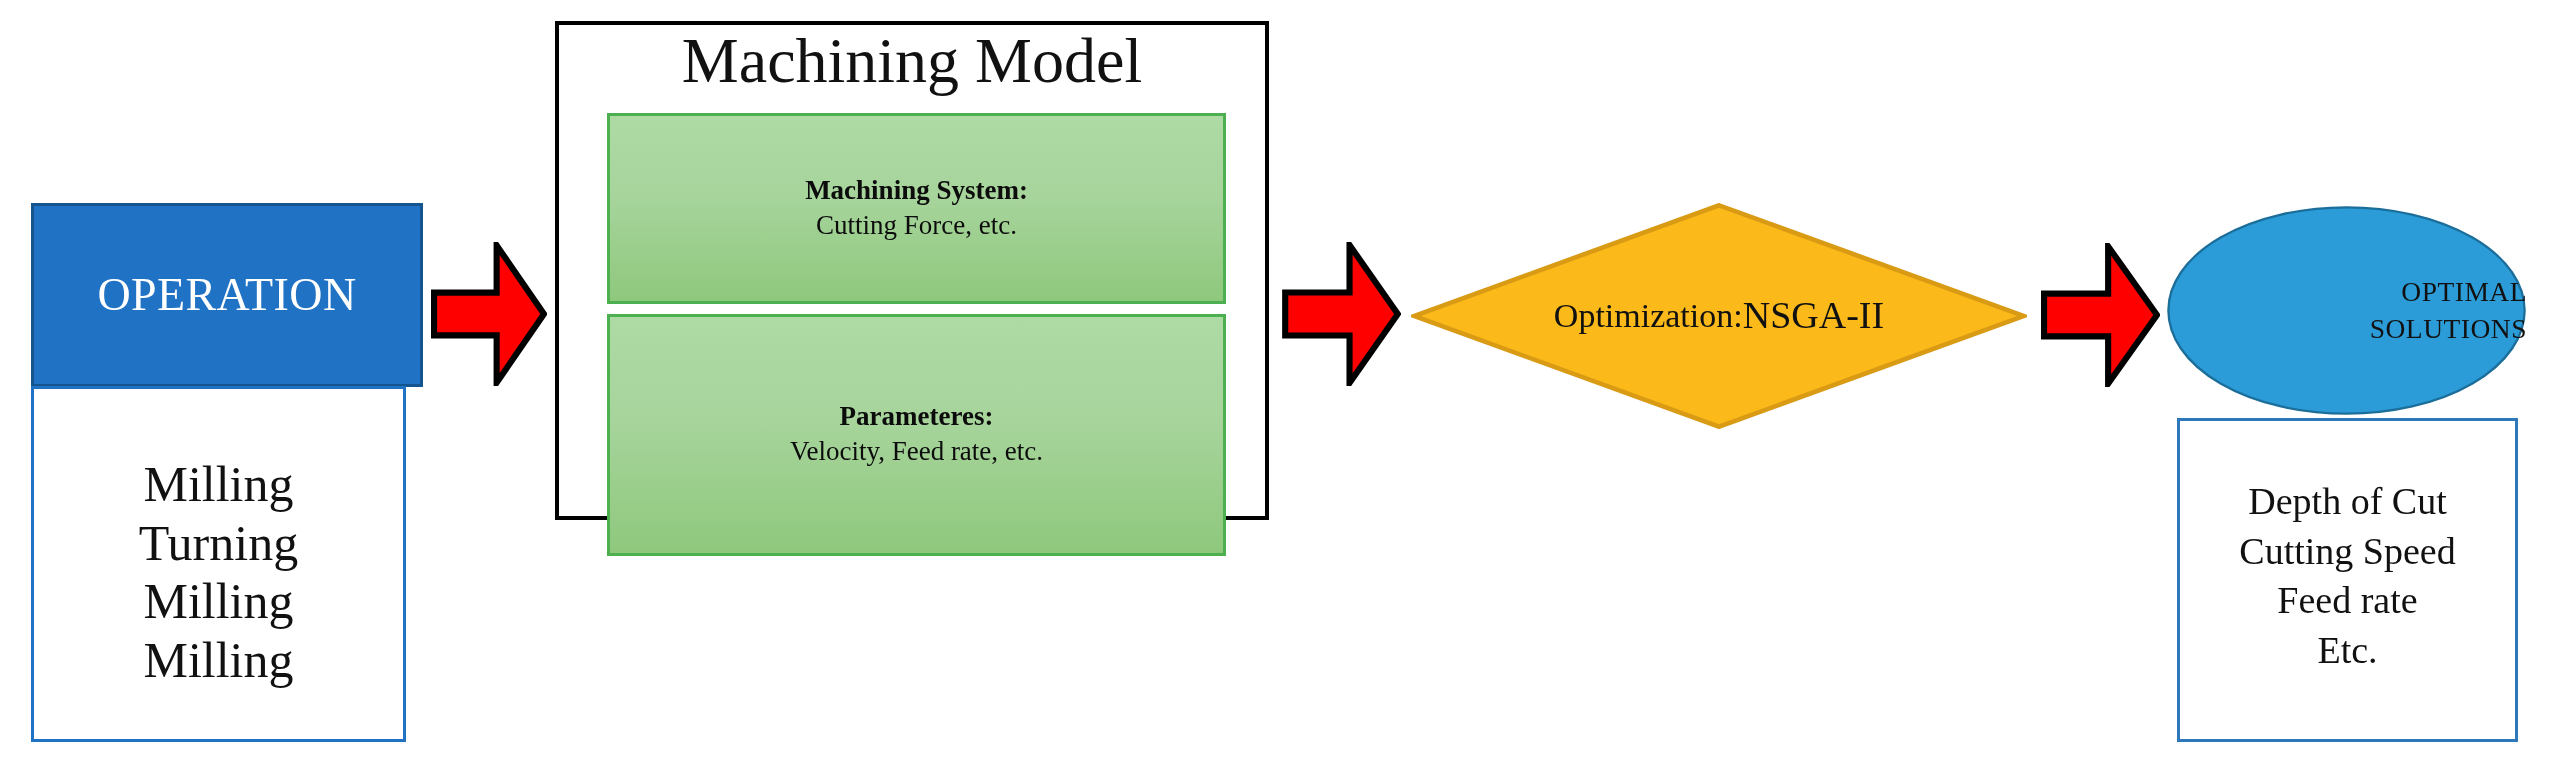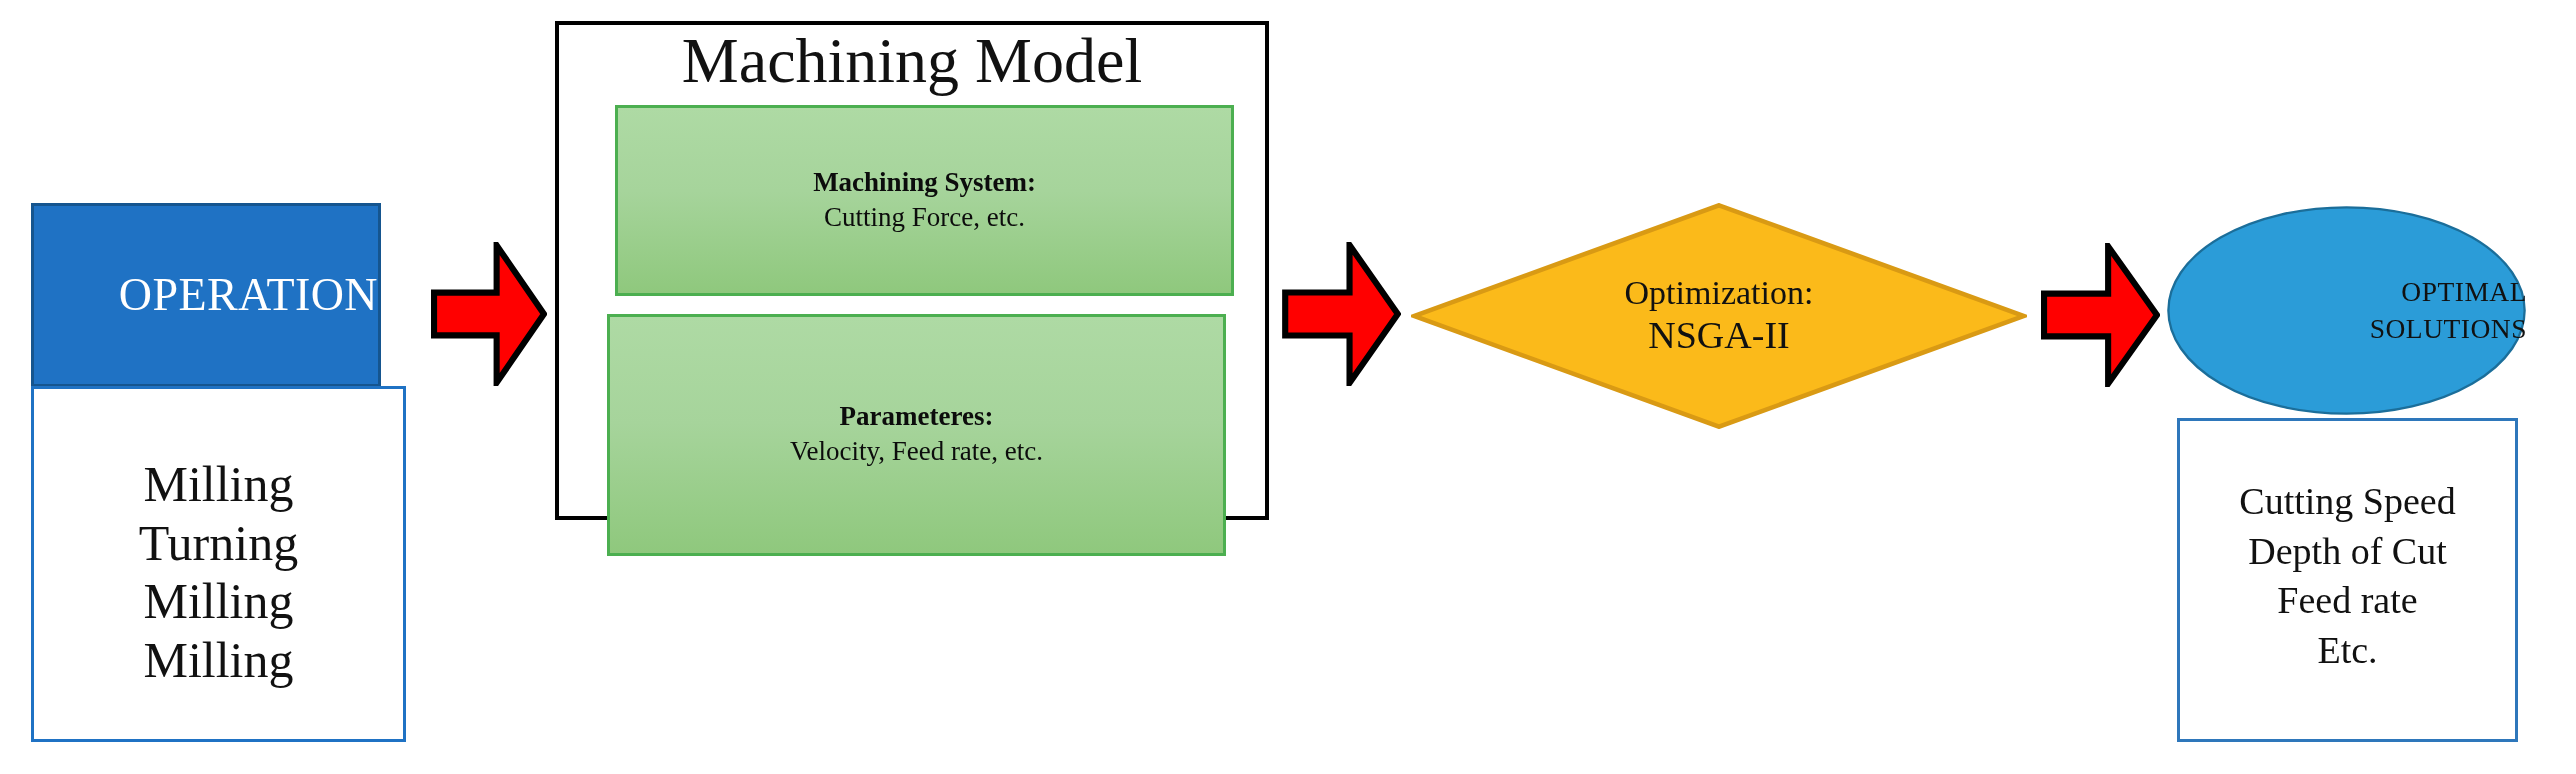--- a/index.html
+++ b/index.html
@@ -19,27 +19,27 @@
     position: absolute;
     left: 0; top: 0;
     width: 2576px;
     height: 774px;
   }
 
   
   .op-header {
     position: absolute;
     left: 31px; top: 203px;
-    width: 350px; height: 184px;
+    width: 392px; height: 184px;
     background: #1F72C4;
     border: 3.1px solid #15558F;
     box-sizing: border-box;
     display: flex;
     align-items: center;
-    justify-content: flex-end;
+    justify-content: center;
   }
   .op-header-label {
     color: #ffffff;
     font-size: 46px;
     line-height: 1;
     letter-spacing: 0.4px;
     white-space: nowrap;
   }
   .op-list {
     position: absolute;
@@ -92,21 +92,21 @@
     width: 619px;
     box-sizing: border-box;
     border: 3.1px solid #4CAF50;
     background: linear-gradient(to bottom, #AEDAA4 0%, #A6D49B 45%, #8FC87D 100%);
     display: flex;
     flex-direction: column;
     align-items: center;
     justify-content: center;
     padding: 3.1px 7.6px;
   }
-  .mm-sub-1 { top: 80px; height: 191px; margin-left: 8px; }
+  .mm-sub-1 { top: 88px; height: 191px; }
   .mm-sub-2 { top: 289px; height: 242px; }
   .mm-sub-head {
     font-size: 27px;
     font-weight: bold;
     line-height: 1.3;
     color: #0c0c0c;
     text-align: center;
     white-space: nowrap;
   }
   .mm-sub-line {
@@ -122,21 +122,21 @@
     position: absolute;
     left: 1411px; top: 203px;
     width: 616px; height: 226px;
   }
   .diamond-wrap svg { display: block; }
   .diamond-label {
     position: absolute;
     left: 0; top: 0;
     width: 616px; height: 226px;
     display: flex;
-    flex-direction: column;
+    flex-direction: row;
     align-items: center;
     justify-content: center;
     pointer-events: none;
   }
   .diamond-line-1 {
     font-size: 34px;
     line-height: 1.18;
     color: #111111;
     white-space: nowrap;
   }
@@ -253,20 +253,20 @@
     <svg width="361" height="211" viewBox="0 0 472 276">
       <ellipse cx="236" cy="138" rx="233" ry="135" fill="#2B9CD8" stroke="#1B6E9A" stroke-width="3"></ellipse>
     </svg>
     <div class="ellipse-label">
       <span class="ellipse-line">OPTIMAL</span>
       <span class="ellipse-line">SOLUTIONS</span>
     </div>
   </div>
 
   <div class="result-box">
+    <span class="result-line">Depth of Cut</span>
     <span class="result-line">Cutting Speed</span>
-    <span class="result-line">Depth of Cut</span>
     <span class="result-line">Feed rate</span>
     <span class="result-line">Etc.</span>
   </div>
 
 </div>
 
 
 </body></html>

